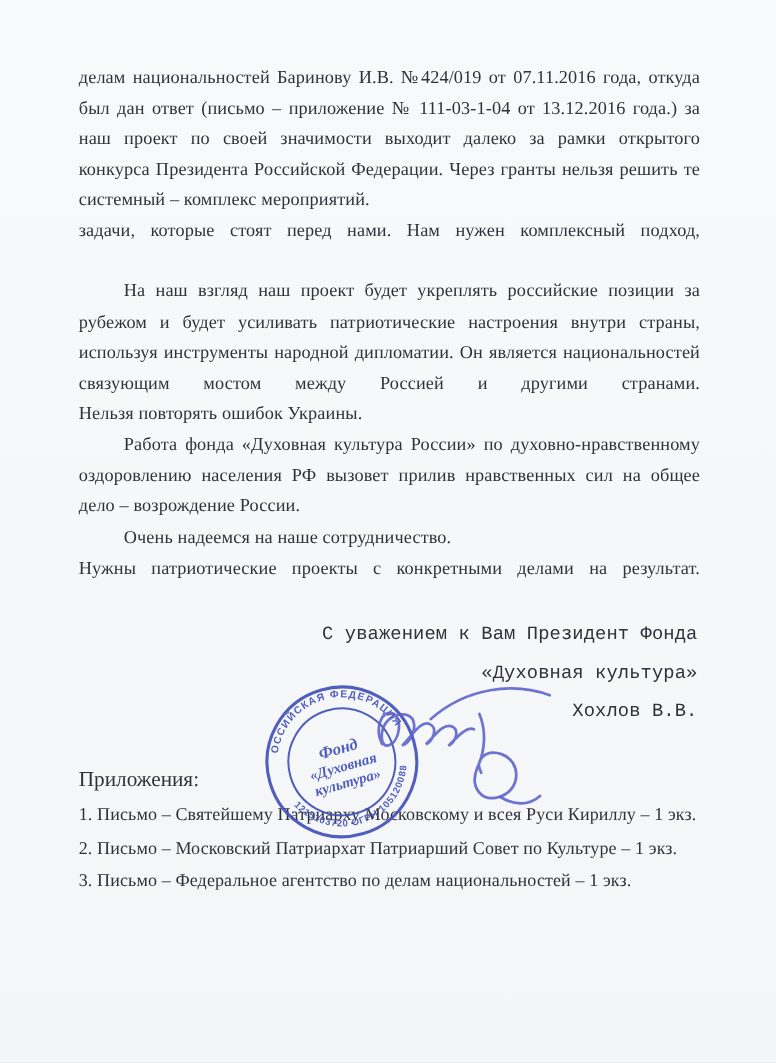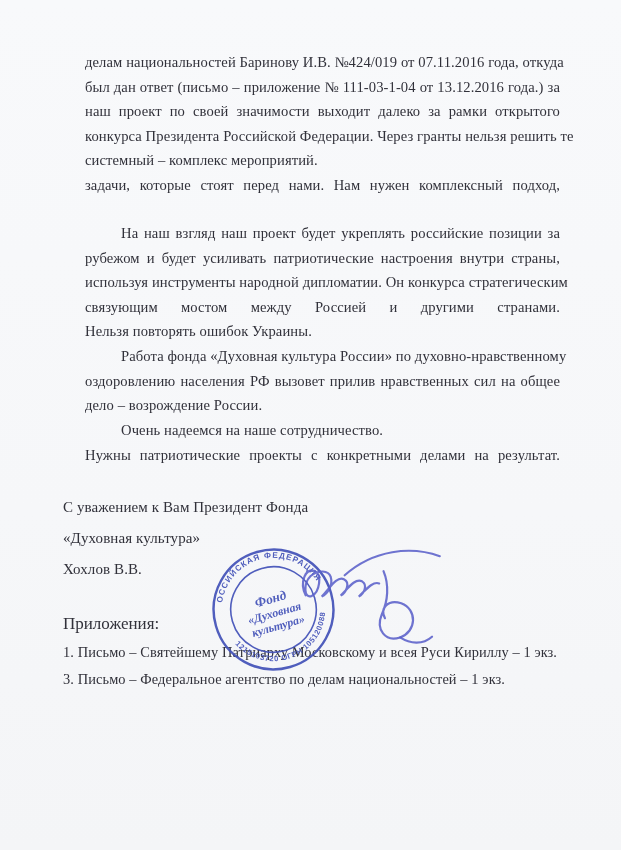--- a/index.html
+++ b/index.html
@@ -11,24 +11,24 @@
     font-family:"Liberation Serif","DejaVu Serif",serif;
     color:#31313a;
   }
   .block{position:absolute;left:63px;width:497px;}
   .line{
     white-space:nowrap;
     line-height:24.5px;
     font-size:14.6px;
     letter-spacing:0.1px;
   }
-  .jlines .line{text-align-last:justify;margin-left:22px;}
+  .jlines .line{text-align-last:justify;}
   .jlines .line.last{text-align-last:left;}
   .para.indent .line:first-child{text-indent:36px;}
-  .sig-block{position:absolute;left:63px;width:495px;}
+  .sig-block{position:absolute;left:63px;width:495px;text-align:right;font-family:Liberation Mono, monospace;}
   .sig-block .line{line-height:31px;font-size:15px;}
   .attach-heading{position:absolute;left:63px;width:497px;line-height:26.6px;font-size:17px;}
   .attach-items .line{line-height:26.6px;font-size:14.4px;}
   
   .stamp{
     position:absolute;left:207px;top:543px;width:133px;height:133px;
     transform:rotate(-16deg);
     opacity:0.92;z-index:5;
   }
   .ring-outer{fill:none;stroke:#4352b8;stroke-width:2.6;}
@@ -61,21 +61,21 @@
       <div class="line">был дан ответ (письмо – приложение № 111-03-1-04 от 13.12.2016 года.) за</div>
       <div class="line">наш проект по своей значимости выходит далеко за рамки открытого</div>
       <div class="line">конкурса Президента Российской Федерации. Через гранты нельзя решить те</div>
       <div class="line last">системный – комплекс мероприятий.</div>
       <div class="line">задачи, которые стоят перед нами. Нам нужен комплексный подход,</div>
     </div>
 
   <div class="block para jlines indent" style="top:221px">
       <div class="line">На наш взгляд наш проект будет укреплять российские позиции за</div>
       <div class="line">рубежом и будет усиливать патриотические настроения внутри страны,</div>
-      <div class="line">используя инструменты народной дипломатии. Он конкурса стратегическим</div>
+      <div class="line">используя инструменты народной дипломатии. Он является национальностей</div>
       <div class="line">связующим мостом между Россией и другими странами.</div>
       <div class="line last">Нельзя повторять ошибок Украины.</div>
     </div>
 
   <div class="block para jlines indent" style="top:344px">
       <div class="line">Работа фонда «Духовная культура России» по духовно-нравственному</div>
       <div class="line">оздоровлению населения РФ вызовет прилив нравственных сил на общее</div>
       <div class="line last">дело – возрождение России.</div>
     </div>
 
@@ -87,20 +87,21 @@
   <div class="sig-block" style="top:492px">
       <div class="line">С уважением к Вам Президент Фонда</div>
       <div class="line">«Духовная культура»</div>
       <div class="line last">Хохлов В.В.</div>
     </div>
 
   <div class="attach-heading" style="top:611px">Приложения:</div>
 
   <div class="block attach-items" style="top:639px">
       <div class="line">1. Письмо – Святейшему Патриарху Московскому и всея Руси Кириллу – 1 экз.</div>
+      <div class="line">2. Письмо – Московский Патриархат Патриарший Совет по Культуре – 1 экз.</div>
       <div class="line last">3. Письмо – Федеральное агентство по делам национальностей – 1 экз.</div>
     </div>
 
   <svg class="stamp" viewBox="0 0 140 140">
     <circle class="ring-outer" cx="70" cy="70" r="63"></circle>
     <circle class="ring-inner" cx="70" cy="70" r="45"></circle>
     <defs>
       <path id="arcTop" d="M 18.8,51.4 A 54.5,54.5 0 0 1 121.2,51.4" fill="none"></path>
       <path id="arcBot" d="M 18.8,88.6 A 54.5,54.5 0 0 0 121.2,88.6" fill="none"></path>
     </defs>

